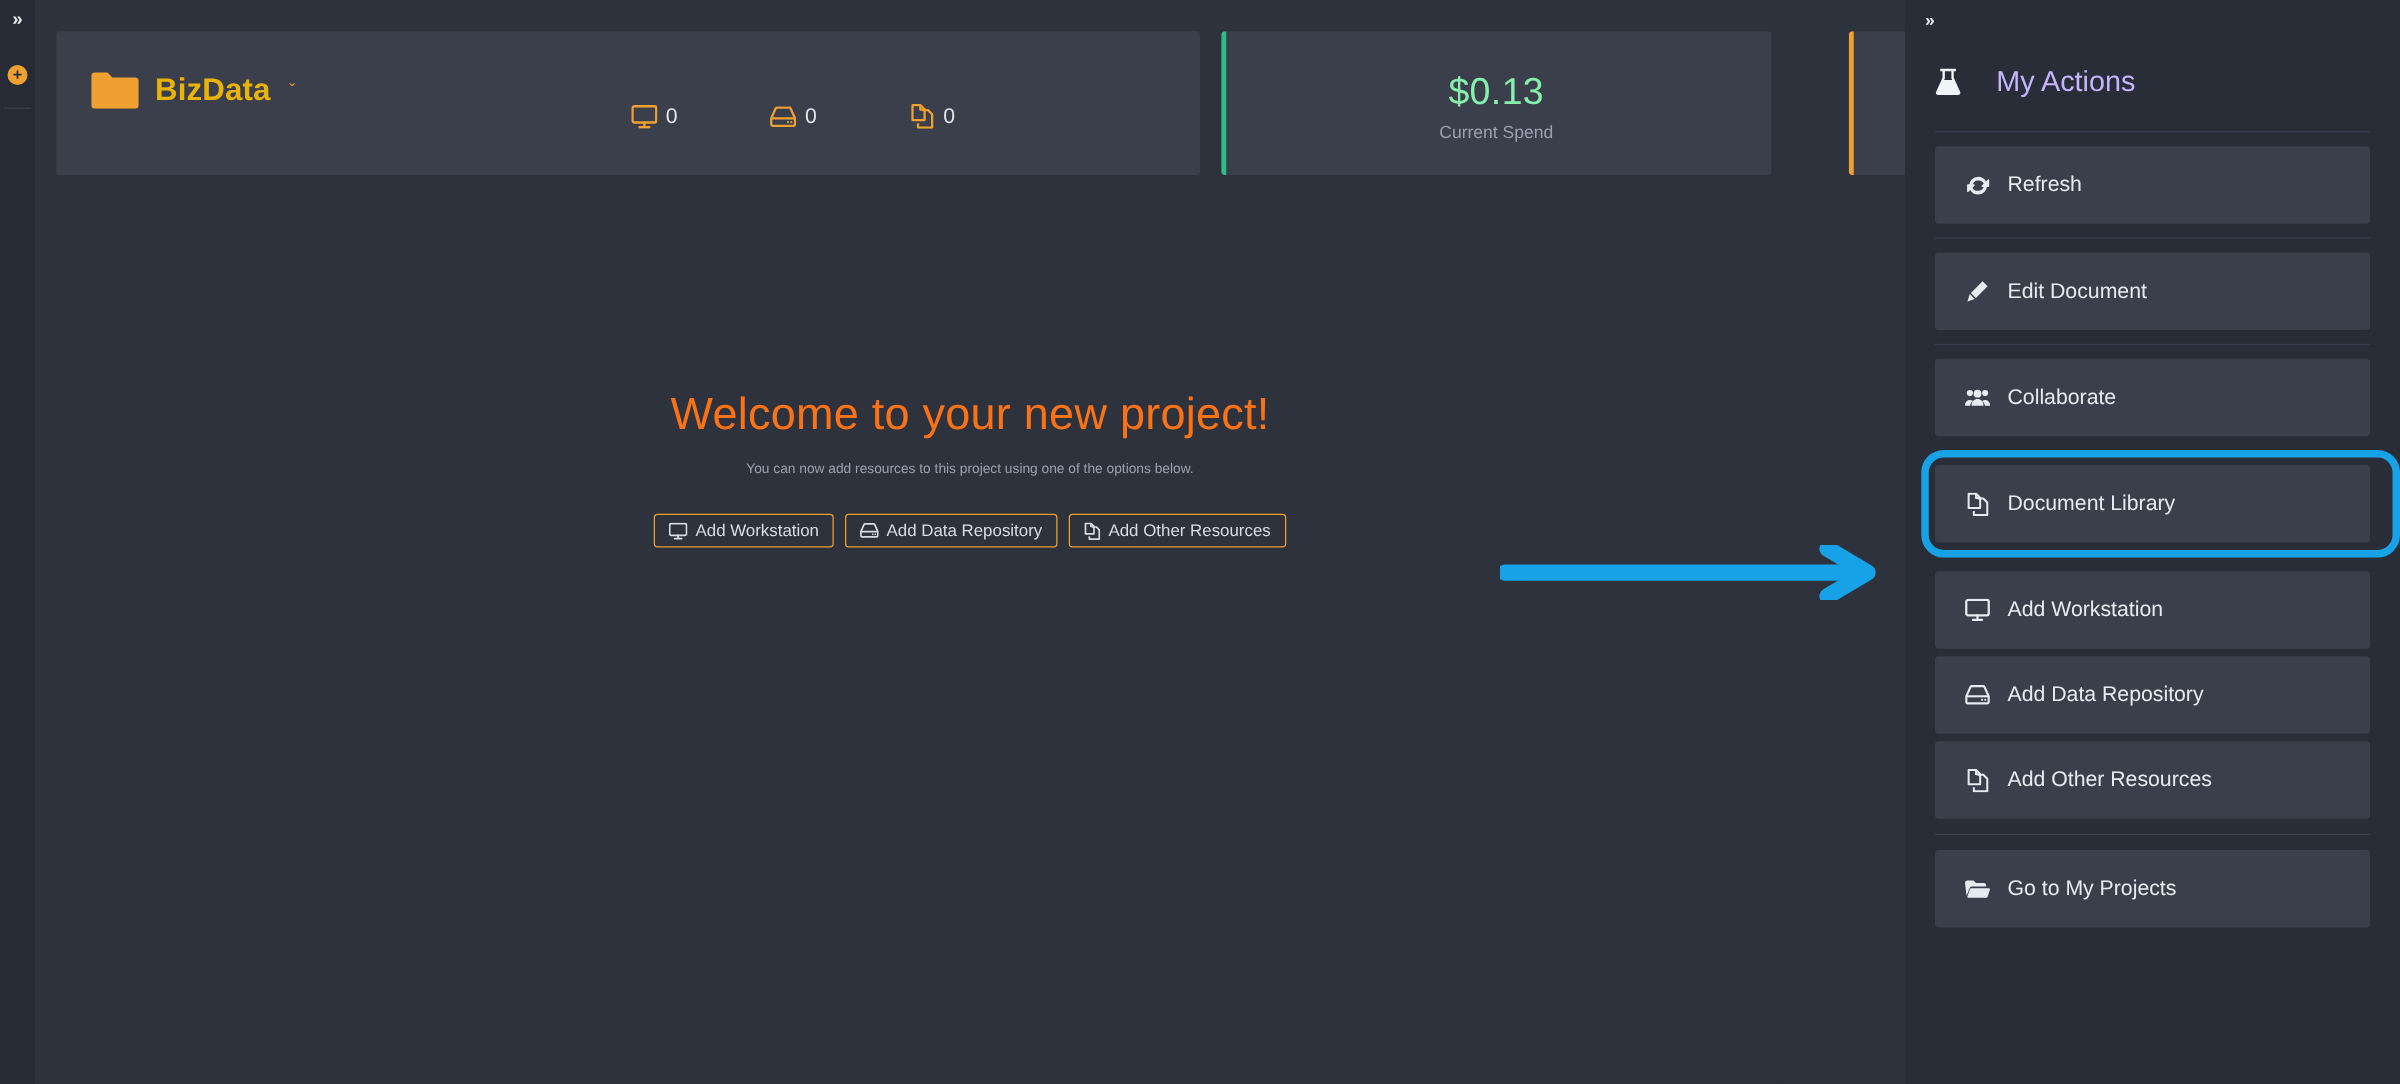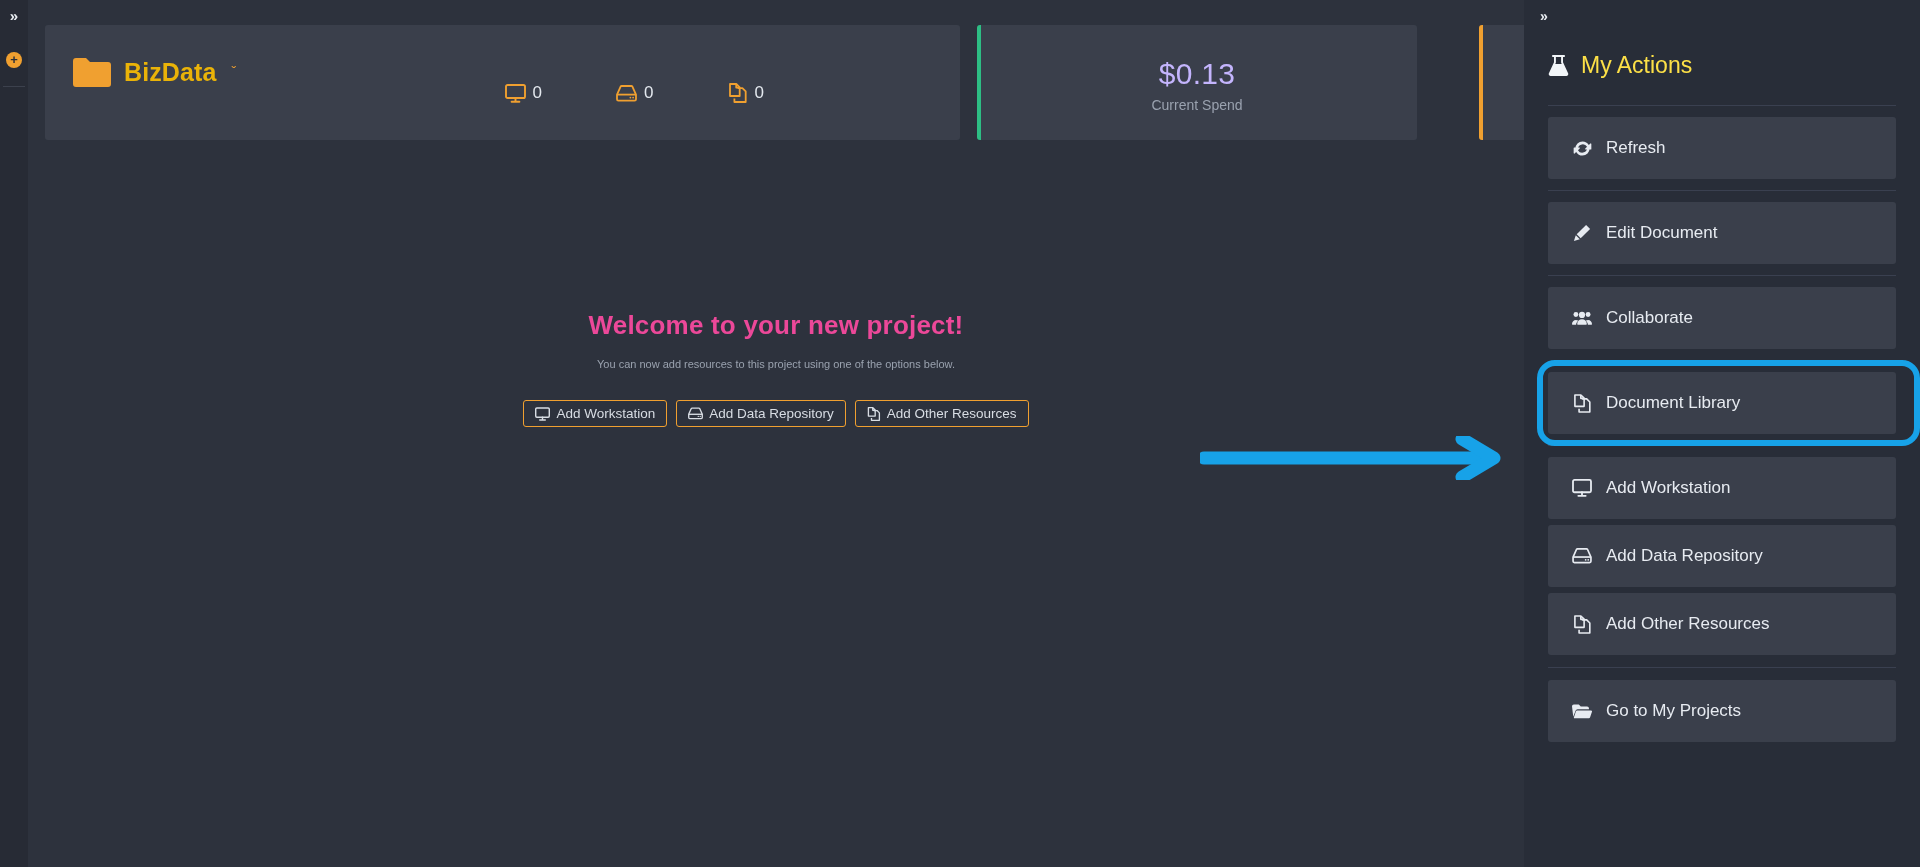--- a/index.html
+++ b/index.html
@@ -141,21 +141,21 @@
     left: 0; top: 0;
     width: 4px;
     height: 115px;
   }
   .metric-body {
     position: absolute;
     left: 0; right: 0; top: 30px;
     text-align: center;
   }
   .metric-value {
-    color: #c4b5fd;
+    color: #86efac;
     font-size: 30px;
     font-weight: 400;
     line-height: 38px;
     letter-spacing: 0.3px;
   }
   .metric-label {
     color: #9aa2af;
     font-size: 14px;
     margin-top: 4px;
   }
@@ -164,23 +164,23 @@
   .card-extra { left: 1434px; width: 440px; }
 
   
   .welcome {
     position: absolute;
     left: 0; top: 310px;
     width: 1496px;
     text-align: center;
   }
   .welcome-title {
-    color: #ec4899;
-    font-size: 26px;
-    font-weight: 700;
+    color: #f97316;
+    font-size: 36px;
+    font-weight: 400;
     letter-spacing: 0.2px;
   }
   .welcome-sub {
     color: #9aa2af;
     font-size: 11px;
     font-weight: 400;
     margin-top: 17px;
   }
   .welcome-actions {
     margin-top: 30px;
@@ -221,22 +221,22 @@
     font-weight: bold;
     line-height: 16px;
     cursor: pointer;
     user-select: none;
   }
   .panel-title {
     position: absolute;
     left: 24px; top: 52px;
     display: flex;
     align-items: center;
-    gap: 12px;
-    color: #fde047;
+    gap: 28px;
+    color: #c4b5fd;
     font-size: 23px;
     font-weight: 400;
   }
   .panel-title svg { display: block; }
 
   .panel-list {
     position: absolute;
     left: 0; top: 105px;
     right: 0;
   }

